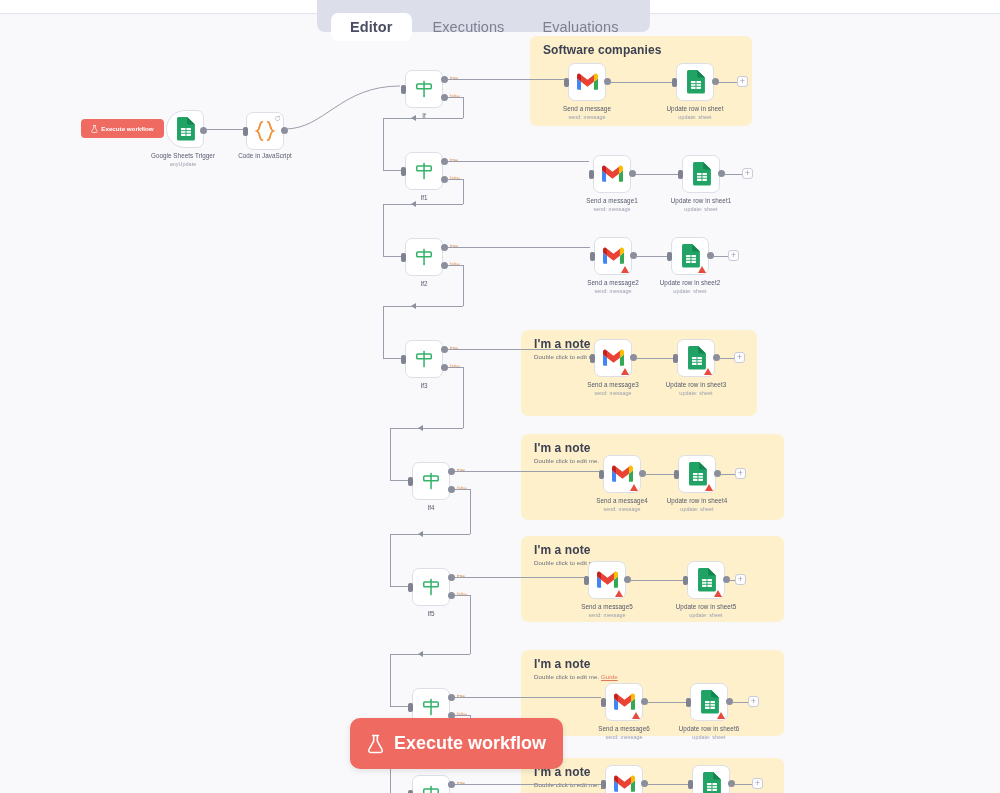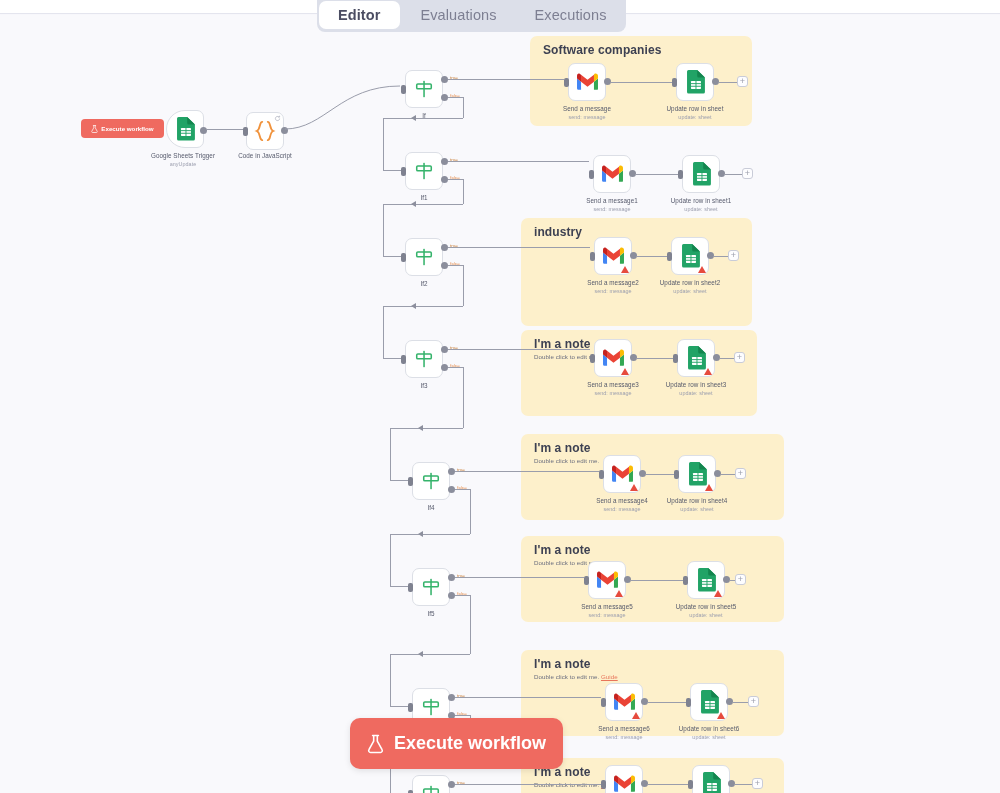--- a/index.html
+++ b/index.html
@@ -11,21 +11,21 @@
   }
 
   
   #header {
     position: absolute; left: 0; top: 0; width: 1000px; height: 14px;
     background: #ffffff; border-bottom: 1px solid #e4e5ee;
   }
   #tabbar {
     position: absolute; left: 317px; top: 0; height: 32px;
     background: #dcdfe9; border-radius: 0 0 8px 8px;
-    display: flex; align-items: flex-start; padding: 0;
+    display: flex; align-items: flex-start; padding: 12px;
     z-index: 6;
   }
   .tab {
     height: 29px; padding: 0 19px;
     display: flex; align-items: center;
     font-size: 14.5px; color: #7d7f92; letter-spacing: .1px;
     cursor: pointer; border-radius: 0 0 7px 7px;
   }
   .tab.active {
     background: #ffffff; color: #4b4d62; font-weight: 600;
@@ -147,22 +147,22 @@
 
   svg { display: block; }
 </style>
 </head>
 <body>
 
 <div id="header"></div>
 
 <div id="tabbar">
   <div class="tab active">Editor</div>
+  <div class="tab">Executions</div>
   <div class="tab">Evaluations</div>
-  <div class="tab">Executions</div>
 </div>
 
 <div id="canvas">
     <div class="node trigger" style="left:166px;top:95px;">
       <svg width="21" height="23.520000000000003" viewBox="0 0 22 25">
     <path d="M2 1.6A1.6 1.6 0 0 1 3.6 0h9.2L21 8.1v15.3a1.6 1.6 0 0 1-1.6 1.6H3.6A1.6 1.6 0 0 1 2 23.4z" fill="#21a366"></path>
     <path d="M12.8 0 21 8.1h-6.6a1.6 1.6 0 0 1-1.6-1.6z" fill="#13854e"></path>
     <rect x="6.2" y="11.6" width="10.6" height="8.6" rx=".7" fill="#fff"></rect>
     <path d="M6.2 14.5h10.6M6.2 17.3h10.6M11.5 11.6v8.6" stroke="#21a366" stroke-width="1"></path>
   </svg>
@@ -278,23 +278,20 @@
     <div class="node-label" style="left:626px;top:182px;">Update row in sheet1</div>
     <div class="node-sub" style="left:626px;top:191px;">update: sheet</div>
     <div class="wire h" style="left:725px;top:159px;width:17px;"></div>
     <div class="plus" style="left:742px;top:153px;"></div>
     <div class="wire h" style="left:448px;top:164px;width:15px;"></div>
     <div class="wire v" style="left:463px;top:164px;height:25px;"></div>
     <div class="wire h" style="left:383px;top:189px;width:80px;"></div>
     <div class="arrow" style="left:411px;top:186px;"></div>
     <div class="wire v" style="left:383px;top:189px;height:52px;"></div>
     <div class="wire h" style="left:383px;top:241px;width:18px;"></div>
-    <div class="sticky" style="left:521px;top:203px;width:231px;height:108px;">
-      <div class="sticky-title">industry</div>
-    </div>
     <div class="node" style="left:405px;top:223px;">
       <svg width="20" height="20" viewBox="0 0 22 22">
     <rect x="10.2" y="2" width="1.7" height="18" rx=".5" fill="#35b36b"></rect>
     <rect x="3" y="5.4" width="16" height="5.4" rx="1.2" fill="none" stroke="#35b36b" stroke-width="1.7"></rect>
   </svg>
     </div>
     <div class="port in" style="left:401px;top:238px;"></div>
     <div class="port" style="left:441px;top:229px;"></div>
     <div class="port" style="left:441px;top:247px;"></div>
     <div class="port-lbl t" style="left:450px;top:229px;">true</div>

